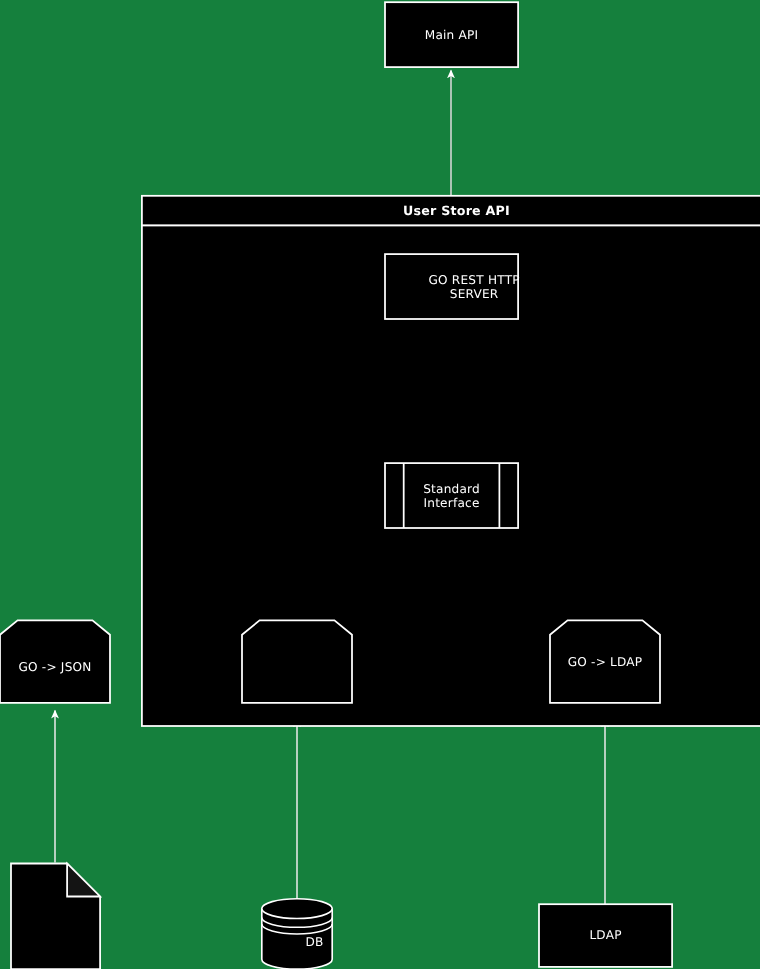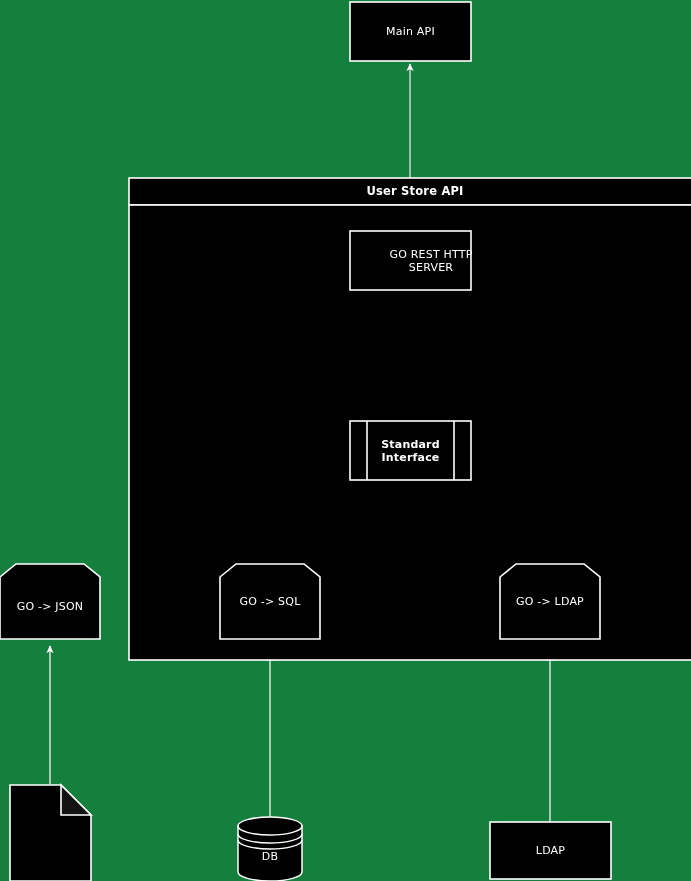--- a/index.html
+++ b/index.html
@@ -105,27 +105,26 @@
     <rect x="490" y="822" width="121" height="57" fill="#000000" stroke="#ffffff" stroke-width="1.6"></rect>
   </svg>
 
   <div class="node-label" style="left:350px; top:2px; width:121px; height:59px;">Main API</div>
 
   <div class="node-label hdr-label" style="left:129px; top:178px; width:572px; height:27px;">User Store API</div>
 
   <div class="node-label" style="left:350px; top:231px; width:122px; height:59px;margin-left:20px;">GO REST HTTP
 SERVER</div>
 
-  <div class="node-label" style="left:367px; top:421px; width:87px; height:59px;font-weight:bold;">Standard
+  <div class="node-label" style="left:367px; top:421px; width:87px; height:59px;">Standard
 Interface</div>
 
   <div class="node-label" style="left:0px; top:564px; width:100px; height:85px;">GO -&gt; JSON</div>
 
-  <div class="node-label" style="left:220px; top:564px; width:100px; height:75px;">GO -&gt; SQL</div>
 
   <div class="node-label" style="left:500px; top:564px; width:100px; height:75px;">GO -&gt; LDAP</div>
 
 
-  <div class="node-label" style="left:238px; top:832px; width:64px; height:48px;">DB</div>
+  <div class="node-label" style="left:238px; top:832px; width:64px; height:48px;padding-left:16px;">DB</div>
 
   <div class="node-label" style="left:490px; top:822px; width:121px; height:57px;">LDAP</div>
 
 </div>
 
 </body></html>

